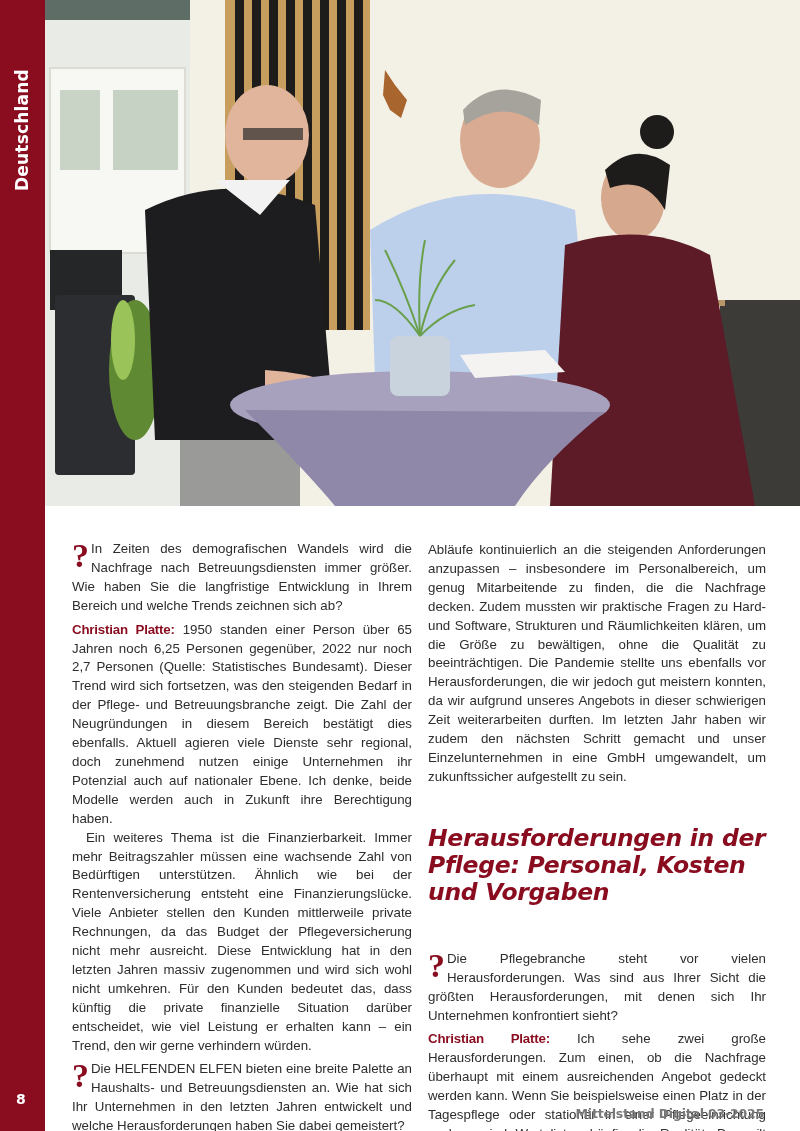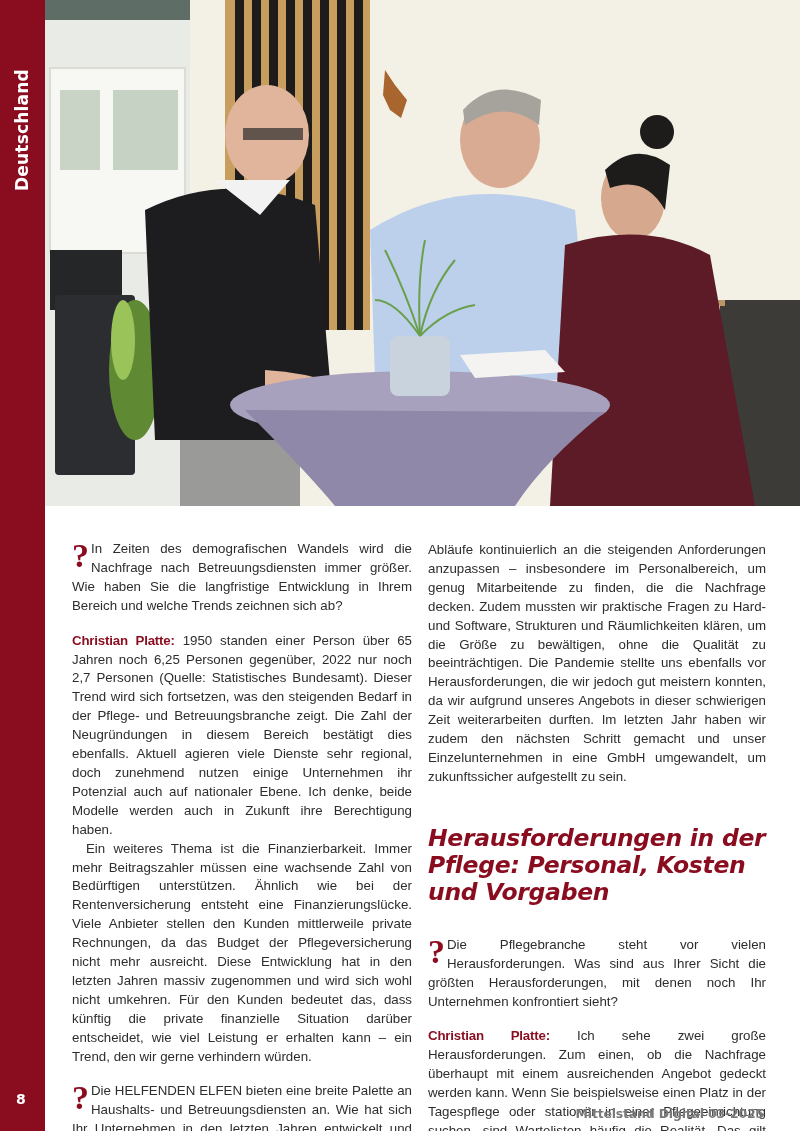--- a/index.html
+++ b/index.html
@@ -19,26 +19,26 @@
   
   .photo { position: absolute; left: 45px; top: 0; width: 755px; height: 506px; overflow: hidden; background: #f1eee6; }
   .photo svg { display: block; }
 
   
   .col { position: absolute; top: 540px; width: 340px; font-size: 13.3px; line-height: 18.9px; text-align: justify; color: #2d2d2d; }
   .col-left { left: 72px; }
   .col-right { left: 428px; top: 541px; width: 338px; }
   .col p { margin: 0; hyphens: manual; }
   .col .indent { text-indent: 14px; }
-  .col .gap { margin-top: 16px; }
+  .col .gap { margin-top: 5px; }
   .q { position: relative; padding-left: 0; }
   .qmark { float: left; font-family: "Liberation Serif", serif; font-size: 34px; line-height: 28px; color: #8a0c1f; font-weight: bold; margin-right: 2px; margin-top: 2px; height: 30px; }
   .speaker { color: #8a0c1f; font-weight: bold; font-family: "Liberation Sans Narrow", "Liberation Sans", sans-serif; letter-spacing: -0.2px; }
 
-  .heading { font-family: "DejaVu Sans", sans-serif; font-weight: bold; font-style: italic; color: #8a0c1f; font-size: 23.5px; line-height: 27px; letter-spacing: -0.3px; margin: 38px 0 30px 0; text-align: left; }
+  .heading { font-family: "DejaVu Sans", sans-serif; font-weight: bold; font-style: italic; color: #8a0c1f; font-size: 23.5px; line-height: 27px; letter-spacing: -0.3px; margin: 38px 0 44px 0; text-align: left; }
 
   .footer-mag { position: absolute; right: 36px; top: 1092px; color: #7a7a7a; font-weight: bold; font-size: 12.5px; font-family: "DejaVu Sans", sans-serif; letter-spacing: -0.2px; margin-top: 14px; }
 </style>
 </head>
 <body>
 
 <div class="side-strip"></div>
 <div class="side-label">
   <span>Deutschland</span>
 </div>
@@ -121,20 +121,20 @@
   <p class="q gap">
     <span class="qmark">?</span><span>Die HELFENDEN ELFEN bieten eine breite Palette an Haus­halts- und Betreuungsdiensten an. Wie hat sich Ihr Unterneh­men in den letzten Jahren entwickelt und welche Herausforde­rungen haben Sie dabei gemeistert?</span>
   </p>
 
 </div>
 
 <div class="col col-right">
   <p>Abläufe kontinuierlich an die steigenden Anforderungen anzu­passen – insbesondere im Personalbereich, um genug Mitar­beitende zu finden, die die Nachfrage decken. Zudem mussten wir praktische Fragen zu Hard- und Software, Strukturen und Räumlichkeiten klären, um die Größe zu bewältigen, ohne die Qualität zu beeinträchtigen. Die Pandemie stellte uns ebenfalls vor Herausforderungen, die wir jedoch gut meistern konnten, da wir aufgrund unseres Angebots in dieser schwierigen Zeit weiterarbeiten durften. Im letzten Jahr haben wir zudem den nächsten Schritt gemacht und unser Einzelunternehmen in eine GmbH umgewandelt, um zukunftssicher aufgestellt zu sein.</p>
   <h2 class="heading">Herausforderungen in der Pflege: Personal, Kosten und Vorgaben</h2>
   <p class="q">
-    <span class="qmark">?</span><span>Die Pflegebranche steht vor vielen Herausforderungen. Was sind aus Ihrer Sicht die größten Herausforderungen, mit denen noch Ihr Unternehmen konfrontiert sieht?</span>
+    <span class="qmark">?</span><span>Die Pflegebranche steht vor vielen Herausforderungen. Was sind aus Ihrer Sicht die größten Herausforderungen, mit denen sich Ihr Unternehmen konfrontiert sieht?</span>
   </p>
   <p class="gap">
     <span class="speaker">Christian Platte:</span><span> Ich sehe zwei große Herausforderungen. Zum einen, ob die Nachfrage überhaupt mit einem ausreichenden Angebot gedeckt werden kann. Wenn Sie beispielsweise einen Platz in der Tagespflege oder stationär in einer Pflegeeinrichtung suchen, sind Wartelisten häufig die Realität. Das gilt auch für Betreuungsdienste. Wir investieren viel Aufwand, um ständig neue Mitarbeitende zu finden, damit wir unsere Kunden sofort bedienen können und sie nicht über Wartelisten vertrösten müssen. Das gelingt uns gut, doch wir wissen, dass Neukunden oft zuvor viele Absagen aufgrund von Kapazitätsengpässen</span>
   </p>
 </div>
 
 <div class="footer-mag">Mittelstand Digital 03-2025</div>
 
 </body></html>

